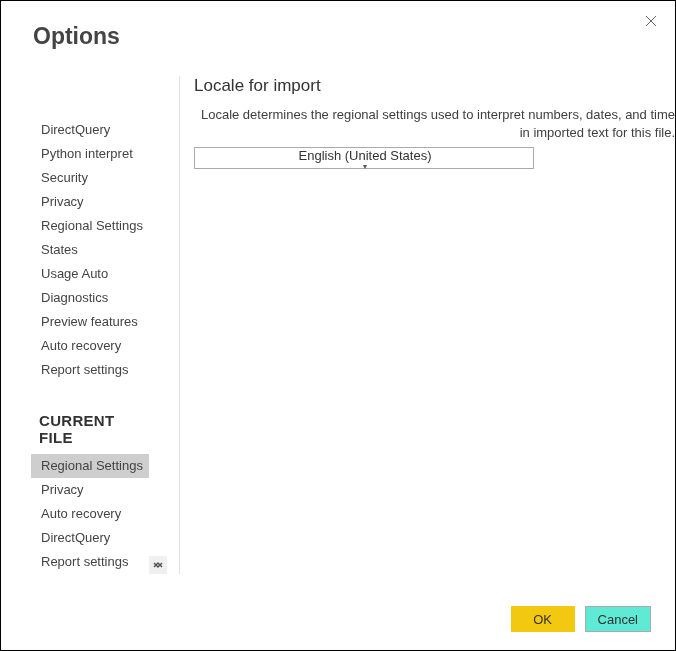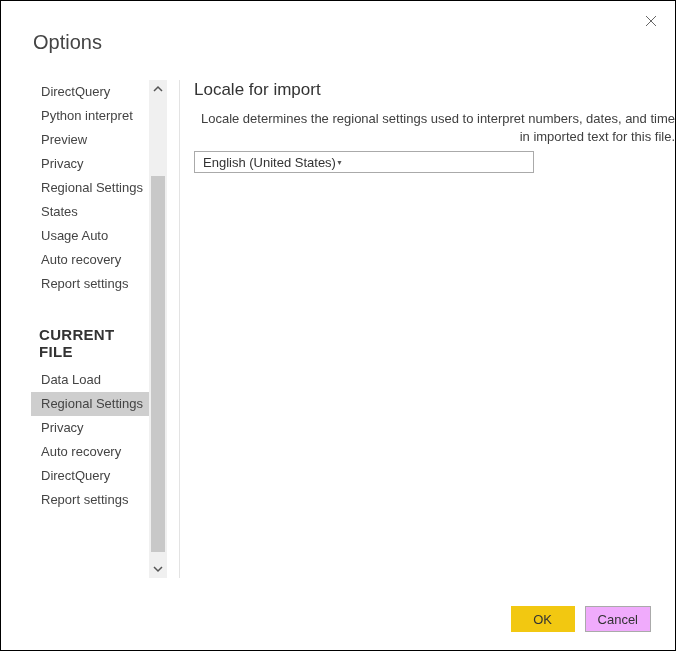--- a/index.html
+++ b/index.html
@@ -27,33 +27,34 @@
       display: flex;
       align-items: center;
       justify-content: center;
       color: #666;
     }
     .close-btn svg {
       width: 12px;
       height: 12px;
     }
     .dialog-title {
-      font-size: 20px;
-      font-weight: 400;
+      font-size: 23px;
+      font-weight: 700;
       color: #444;
-      padding: 30px 0 0 32px;
+      padding: 22px 0 0 32px;
     }
     .content {
       display: flex;
       padding: 26px 0 0 30px;
       height: 530px;
     }
     .sidebar-container {
       display: flex;
       height: 498px;
+      align-items: flex-end;
     }
     .sidebar {
       width: 118px;
       overflow: hidden;
     }
     .sidebar-item {
       padding: 4px 0 4px 10px;
       color: #444;
       cursor: pointer;
       white-space: nowrap;
@@ -119,37 +120,38 @@
     .dropdown {
       width: 340px;
       height: 22px;
       border: 1px solid #aaa;
       display: flex;
       align-items: center;
       padding: 0 6px 0 8px;
       font-size: 13px;
       cursor: pointer;
       color: #333;
+      flex-direction: column;
     }
     .dropdown-arrow {
       font-size: 7px;
       color: #555;
     }
     .footer {
       position: absolute;
       bottom: 18px;
       right: 24px;
       display: flex;
       gap: 10px;
     }
     .btn {
       min-width: 64px;
       height: 26px;
       border: 1px solid #aaa;
-      background: #f0abfc;
+      background: #5eead4;
       font-size: 13px;
       cursor: pointer;
       color: #333;
       font-family: inherit;
       padding: 0 12px;
     }
     .btn.primary {
       background: #f2c811;
       border-color: #f2c811;
     }
@@ -165,31 +167,32 @@
 </div>
 
 <div class="dialog-title">Options</div>
 
 <div class="content">
   <div class="sidebar-container">
     <div class="sidebar">
       <div id="global-list">
           <div class="sidebar-item">DirectQuery</div>
           <div class="sidebar-item">Python interpret</div>
-          <div class="sidebar-item">Preview</div>
+          <div class="sidebar-item">Security</div>
           <div class="sidebar-item">Privacy</div>
           <div class="sidebar-item">Regional Settings</div>
           <div class="sidebar-item">States</div>
           <div class="sidebar-item">Usage Auto</div>
+          <div class="sidebar-item">Diagnostics</div>
+          <div class="sidebar-item">Preview features</div>
           <div class="sidebar-item">Auto recovery</div>
           <div class="sidebar-item">Report settings</div>
         </div>
       <div class="section-header">CURRENT FILE</div>
       <div id="file-list">
-          <div class="sidebar-item">Data Load</div>
           <div class="sidebar-item selected">Regional Settings</div>
           <div class="sidebar-item">Privacy</div>
           <div class="sidebar-item">Auto recovery</div>
           <div class="sidebar-item">DirectQuery</div>
           <div class="sidebar-item">Report settings</div>
         </div>
     </div>
     <div class="scrollbar">
       <div class="scrollbar-top">
         <div class="scroll-arrow">

